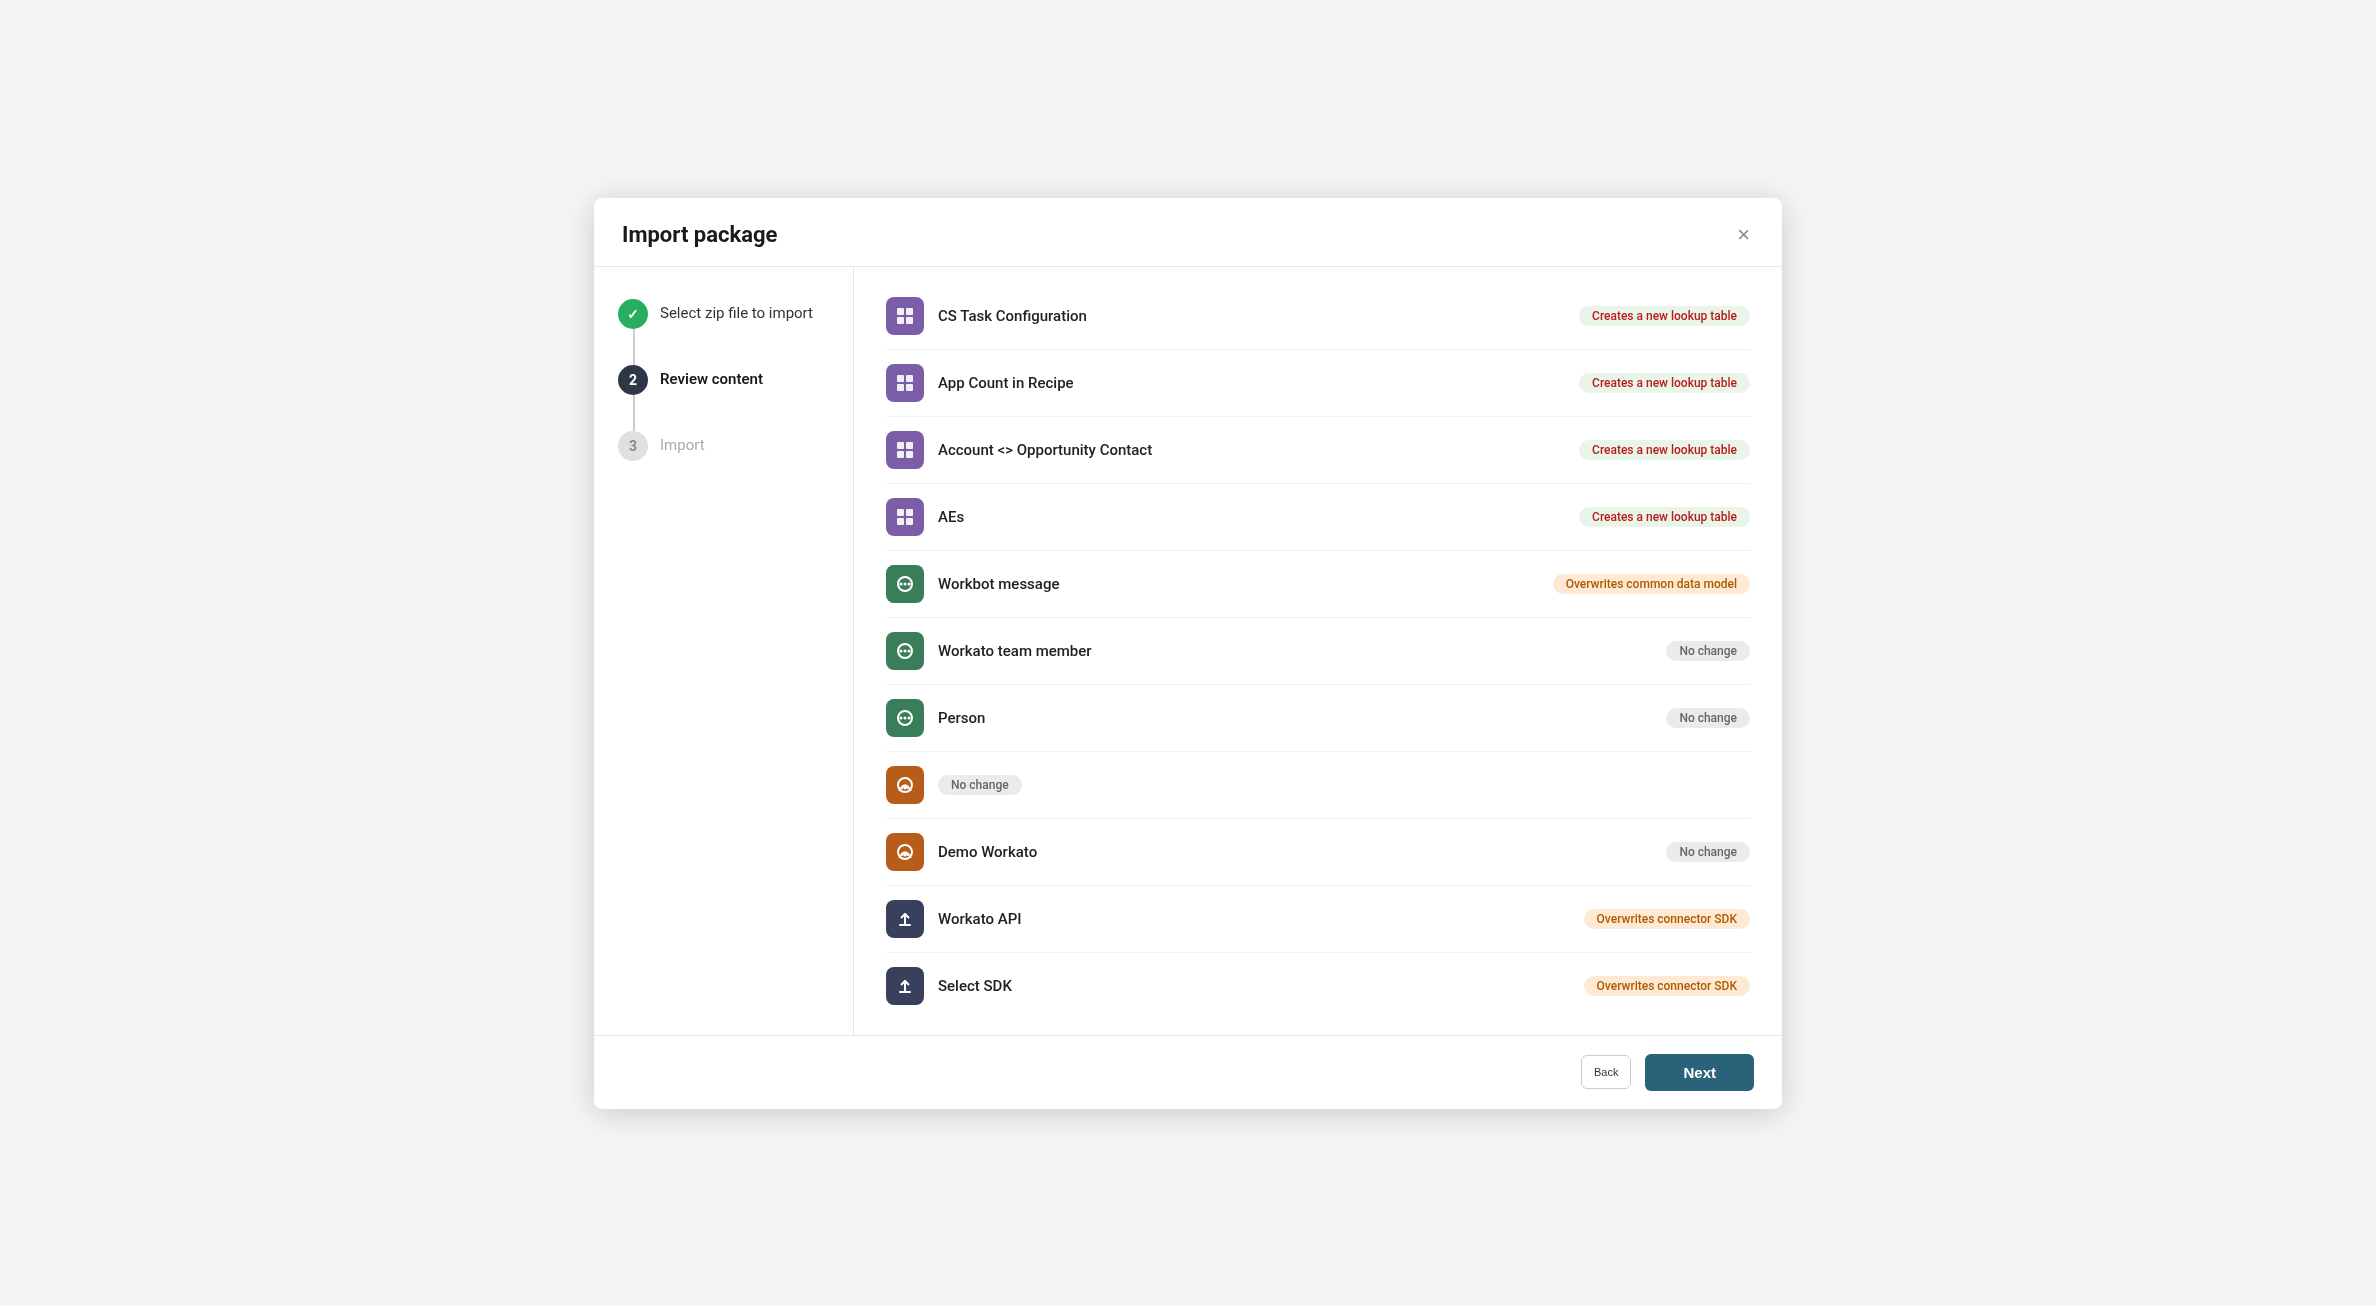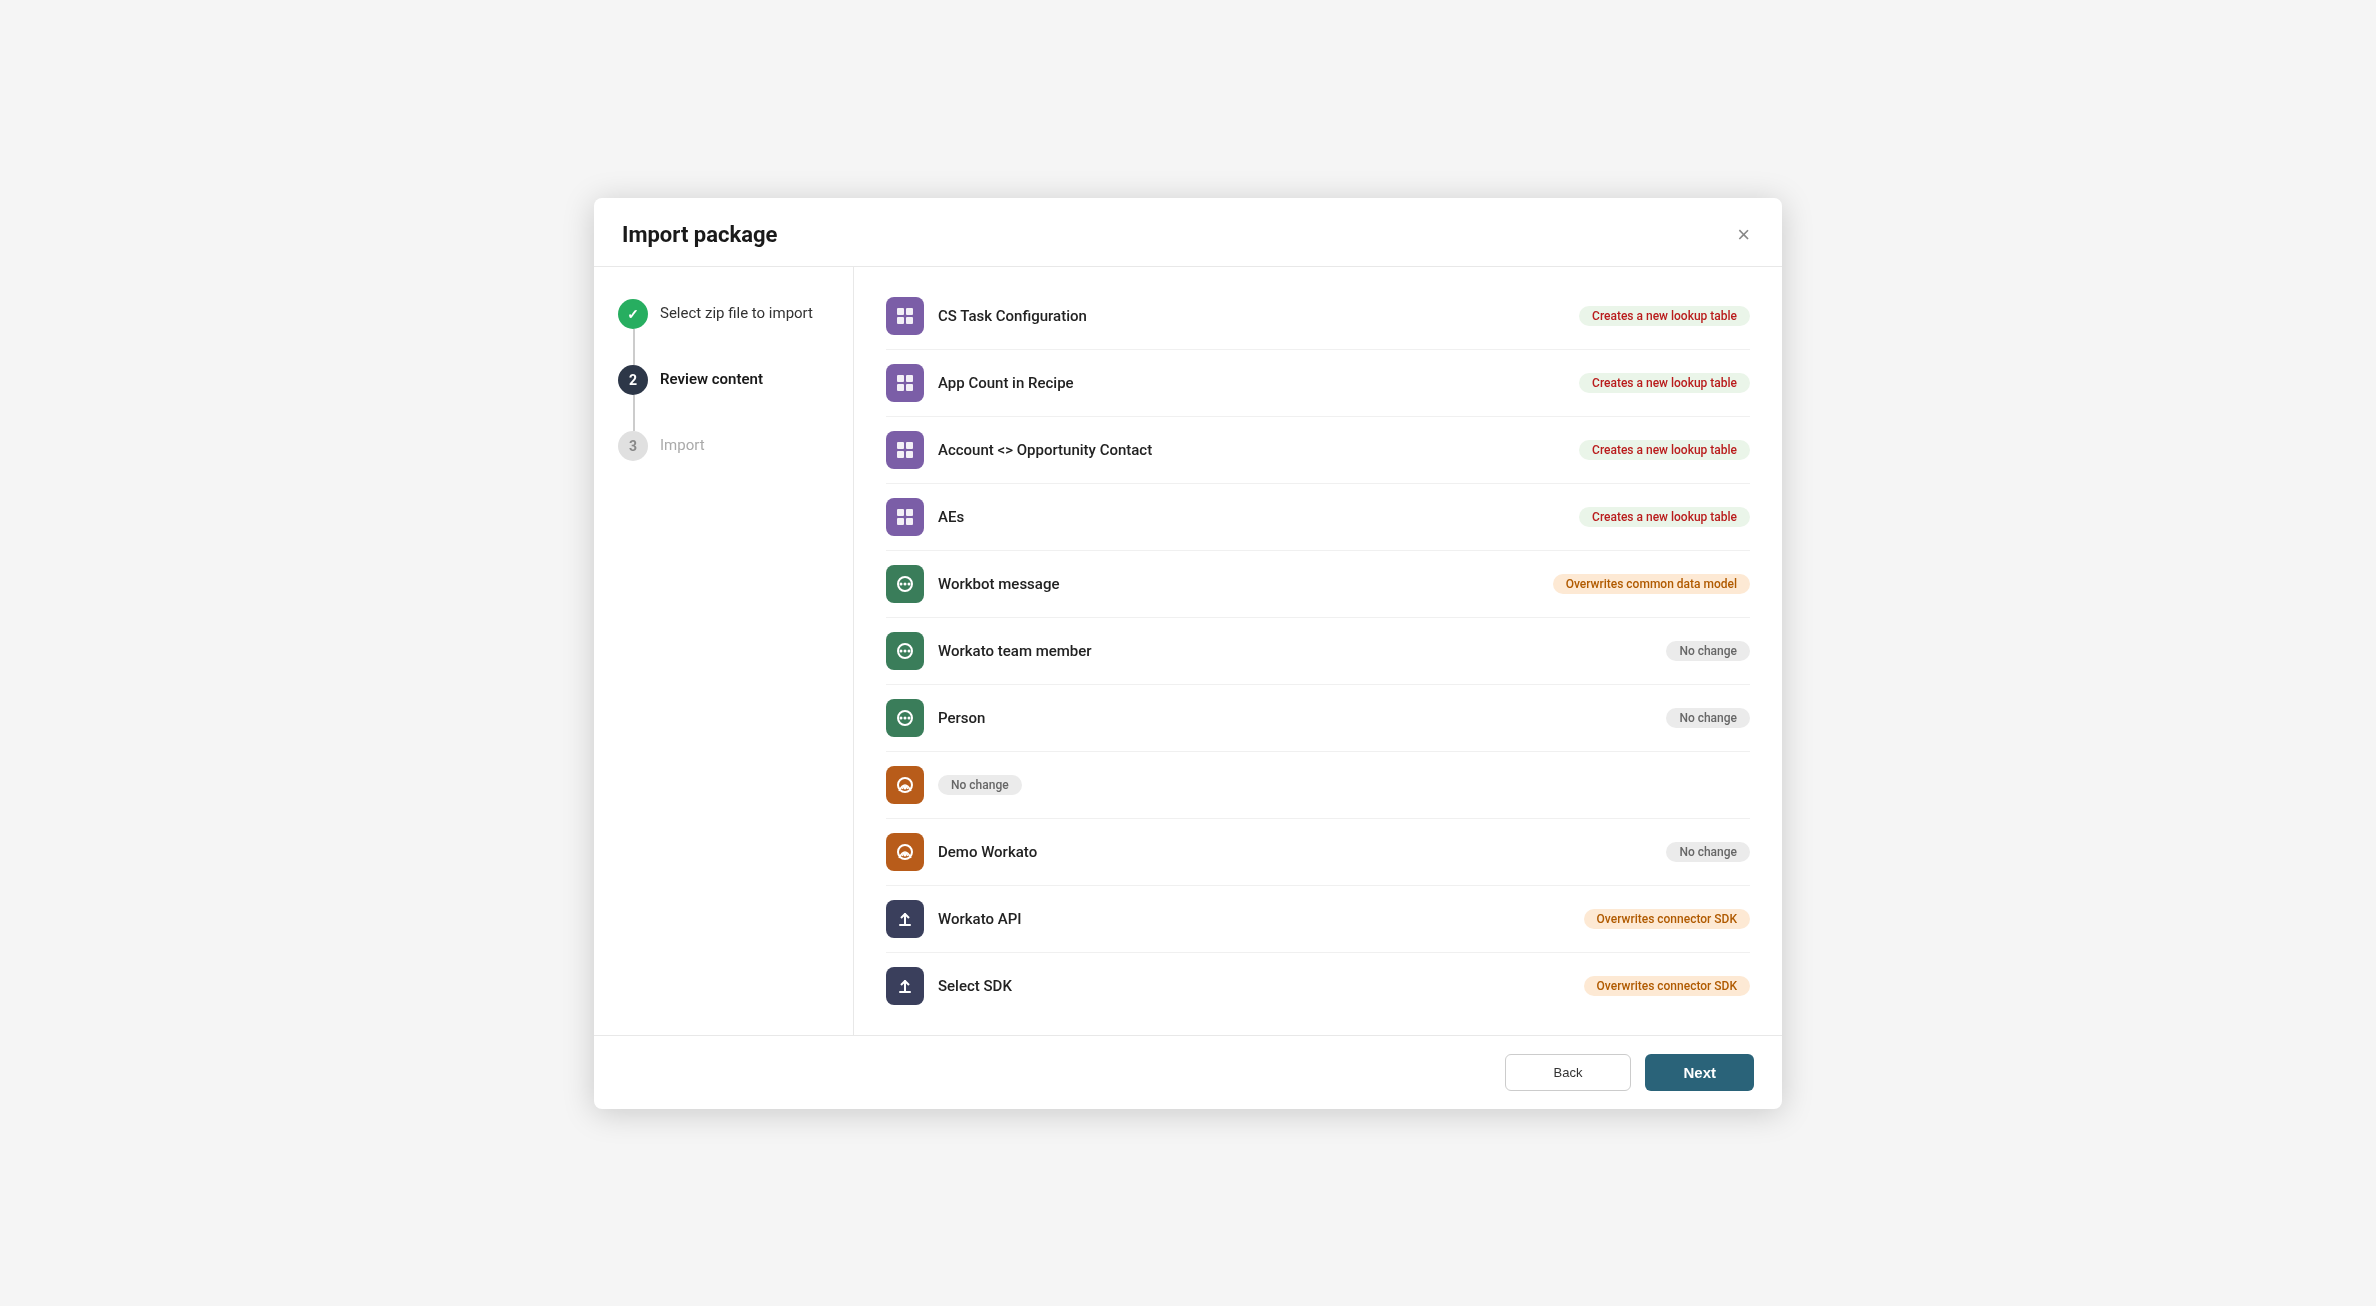--- a/index.html
+++ b/index.html
@@ -168,23 +168,23 @@
       align-items: center;
       justify-content: flex-end;
       padding: 18px 28px;
       border-top: 1px solid #e8e8e8;
       gap: 14px;
     }
     .btn-back {
       background: #fff;
       border: 1px solid #ccc;
       color: #333;
-      padding: 10px 48px;
+      padding: 10px 12px;
       border-radius: 6px;
-      font-size: 13px;
+      font-size: 11px;
       cursor: pointer;
       font-weight: 500;
     }
     .btn-next {
       background: #2a6379;
       border: none;
       color: #fff;
       padding: 10px 38px;
       border-radius: 6px;
       font-size: 15px;

